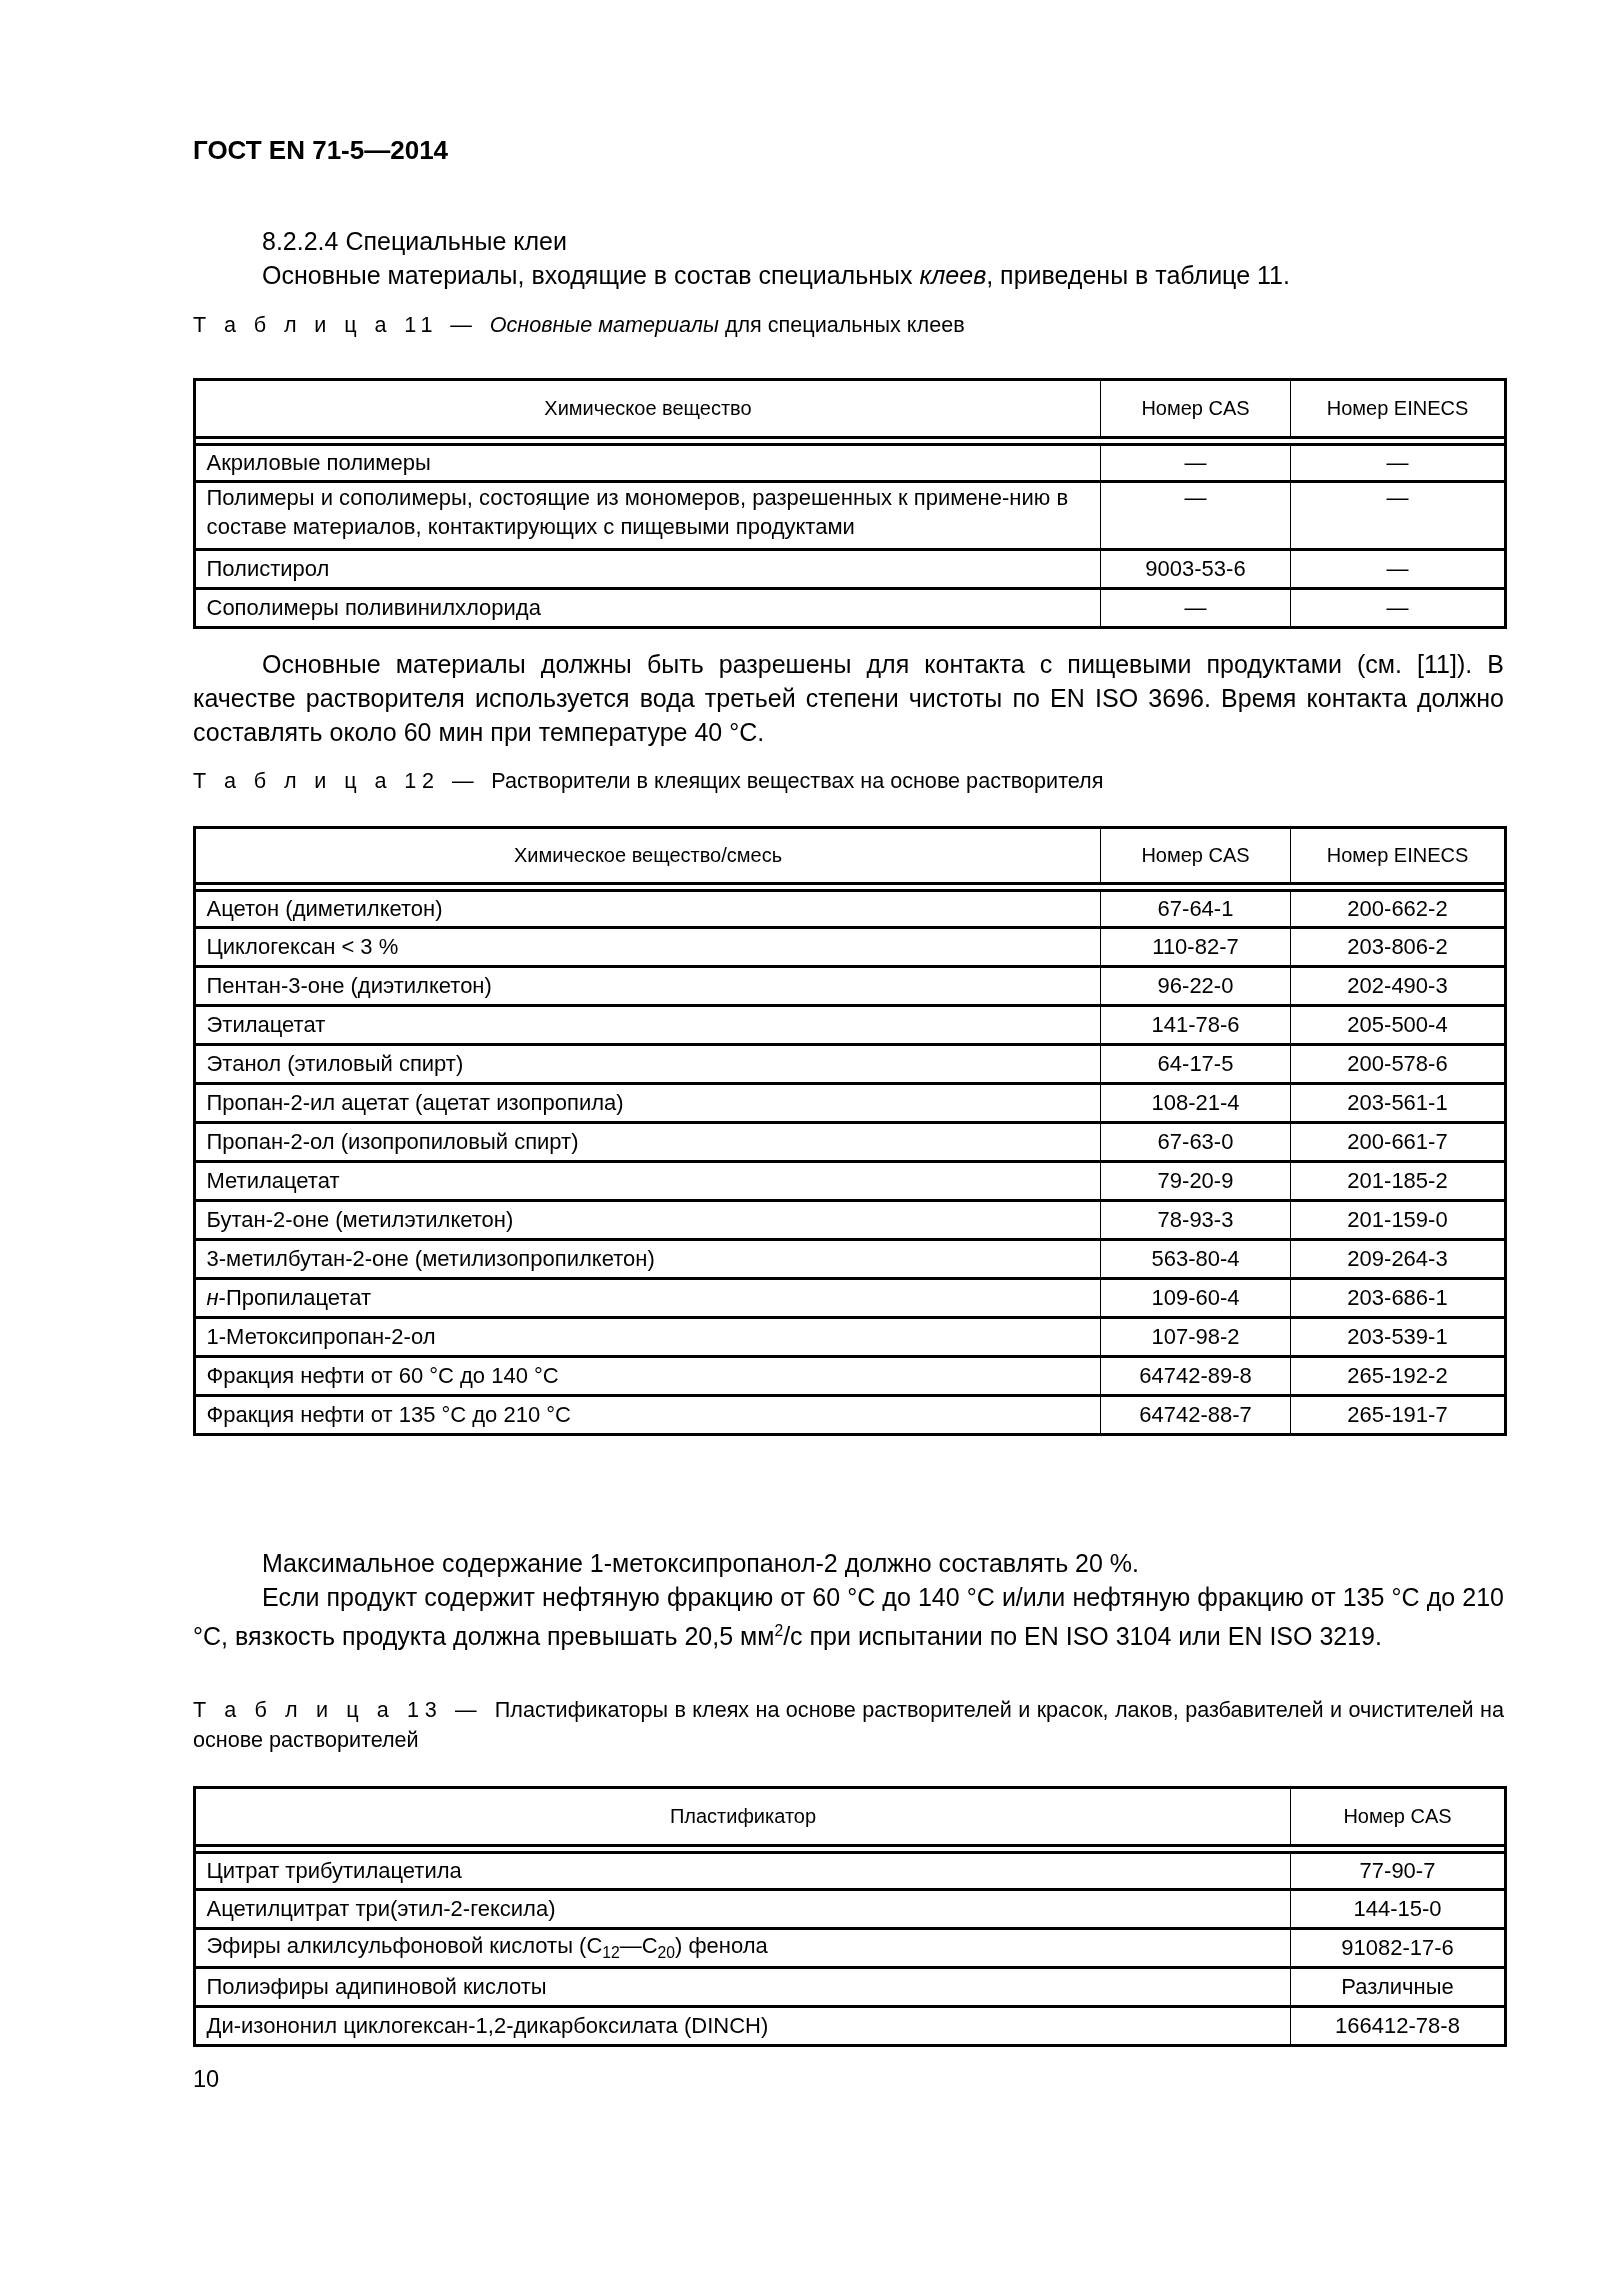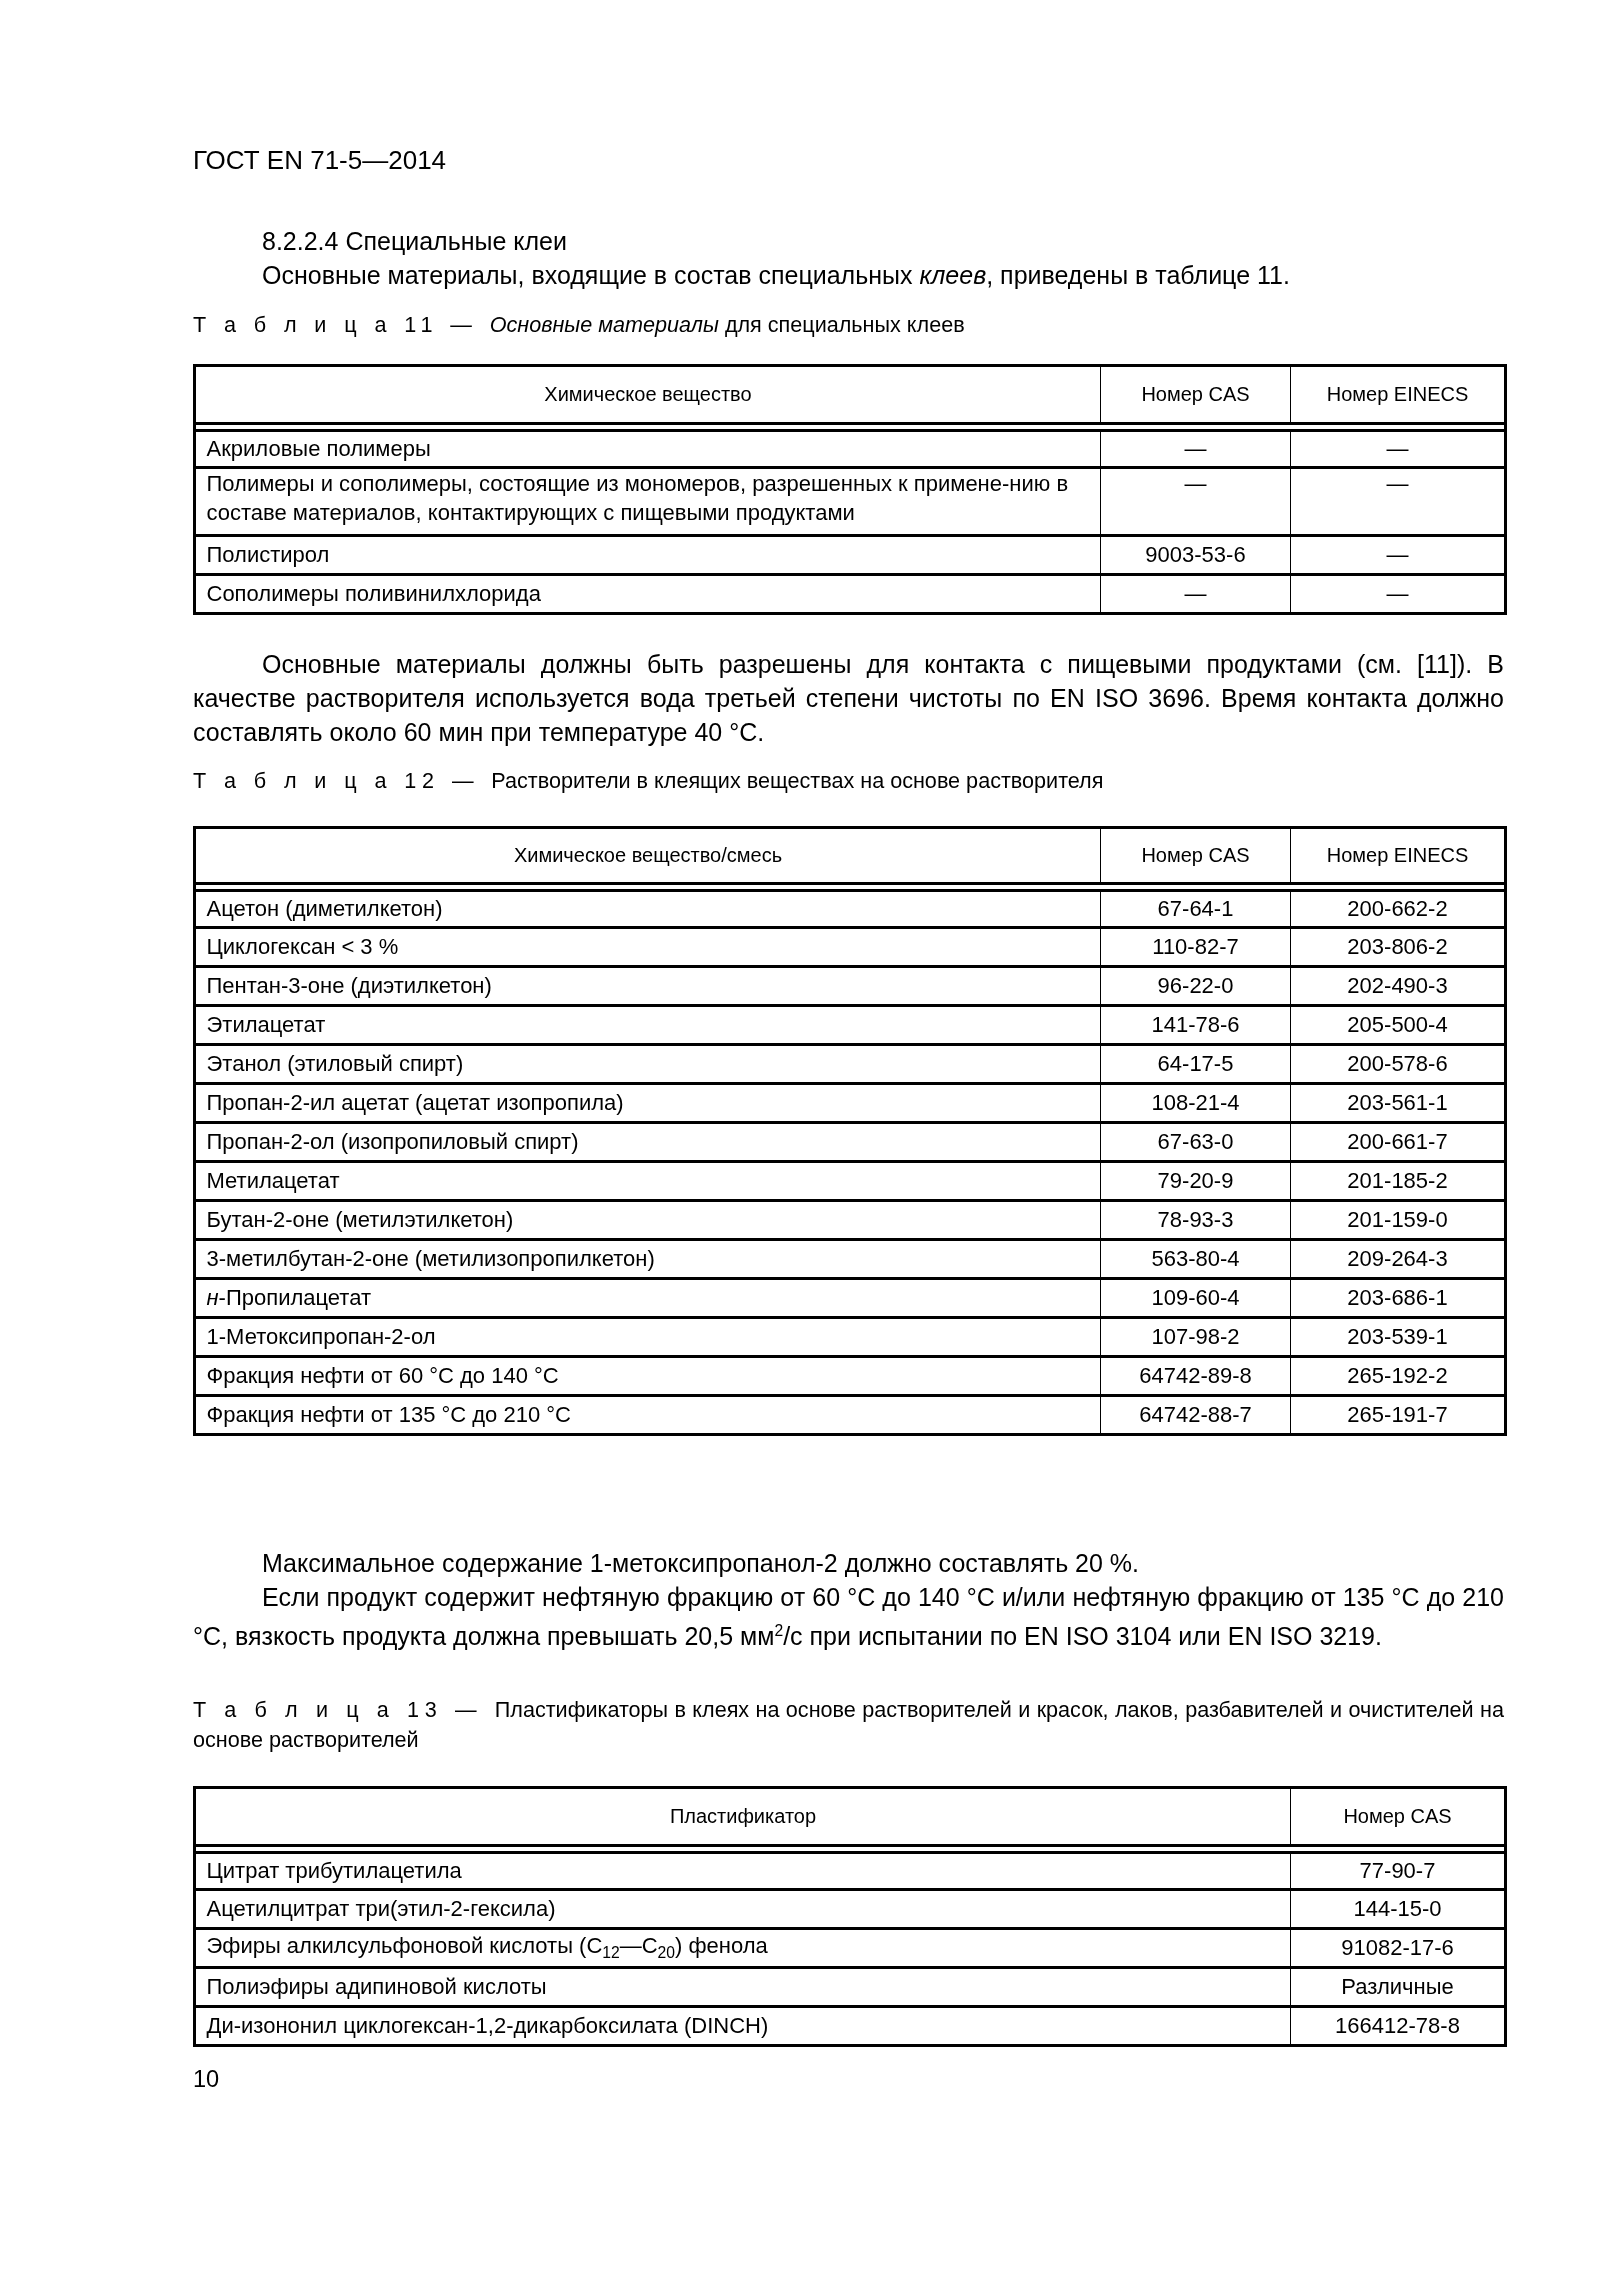--- a/index.html
+++ b/index.html
@@ -1,19 +1,19 @@
 <!DOCTYPE html>
 <html style="font-size:10.5px"><head>
 <meta charset="utf-8">
 <style>
   html, body { margin:0; padding:0; background:#ffffff; }
   body { width:1623px; height:2295px; position:relative; overflow:hidden;
          font-family:"Liberation Sans", sans-serif; color:#000; }
   .abs { position:absolute; }
-  .doc-header { left:193px; top:145px; font-size:26px; font-weight:normal; letter-spacing:0px; }
+  .doc-header { left:193px; top:135px; font-size:26px; font-weight:bold; letter-spacing:0px; }
   .para { font-size:25px; line-height:34px; }
   .indent { text-indent:69px; }
   .caption { font-size:21.6px; line-height:30px; }
   .spaced { letter-spacing:5.9px; }
   table.t { position:absolute; left:193px; width:1311px; border-collapse:collapse;
             font-size:22px; table-layout:fixed; }
   table.t td, table.t th { border:1.3px solid #000; padding:0 10.5px; vertical-align:middle; }
   table.t { border:3.3px solid #000; }
   table.t th { font-weight:normal; font-size:20px; text-align:center; border-bottom:3.3px solid #000; }
   table.t tr.sep td { height:3.9px; padding:0; border-left:none; border-right:none; border-bottom:3.3px solid #000; }
@@ -27,21 +27,21 @@
 </head>
 <body>
 
 <div class="abs doc-header">ГОСТ EN 71-5—2014</div>
 
 <div class="abs para" style="left:262px; top:224px;">8.2.2.4 Специальные клеи</div>
 <div class="abs para" style="left:262px; top:258px; white-space:nowrap;"><span>Основные материалы, входящие в состав специальных </span><span class="it">клеев</span><span>, приведены в таблице 11.</span></div>
 
 <div class="abs caption" style="left:193px; top:310px; white-space:nowrap;"><span class="spaced">Т а б л и ц а  11 — </span><span class="it">Основные материалы</span><span> для специальных клеев</span></div>
 
-<table class="t" style="top:364px;border-radius:9px;">
+<table class="t" style="top:378px;border-radius:9px;">
   <colgroup>
       <col style="width:906px">
       <col style="width:190px">
       <col style="width:215px">
     </colgroup>
   <tbody>
       <tr style="height:58px;">
     <th>Химическое вещество</th>
     <th>Номер CAS</th>
     <th>Номер EINECS</th>

